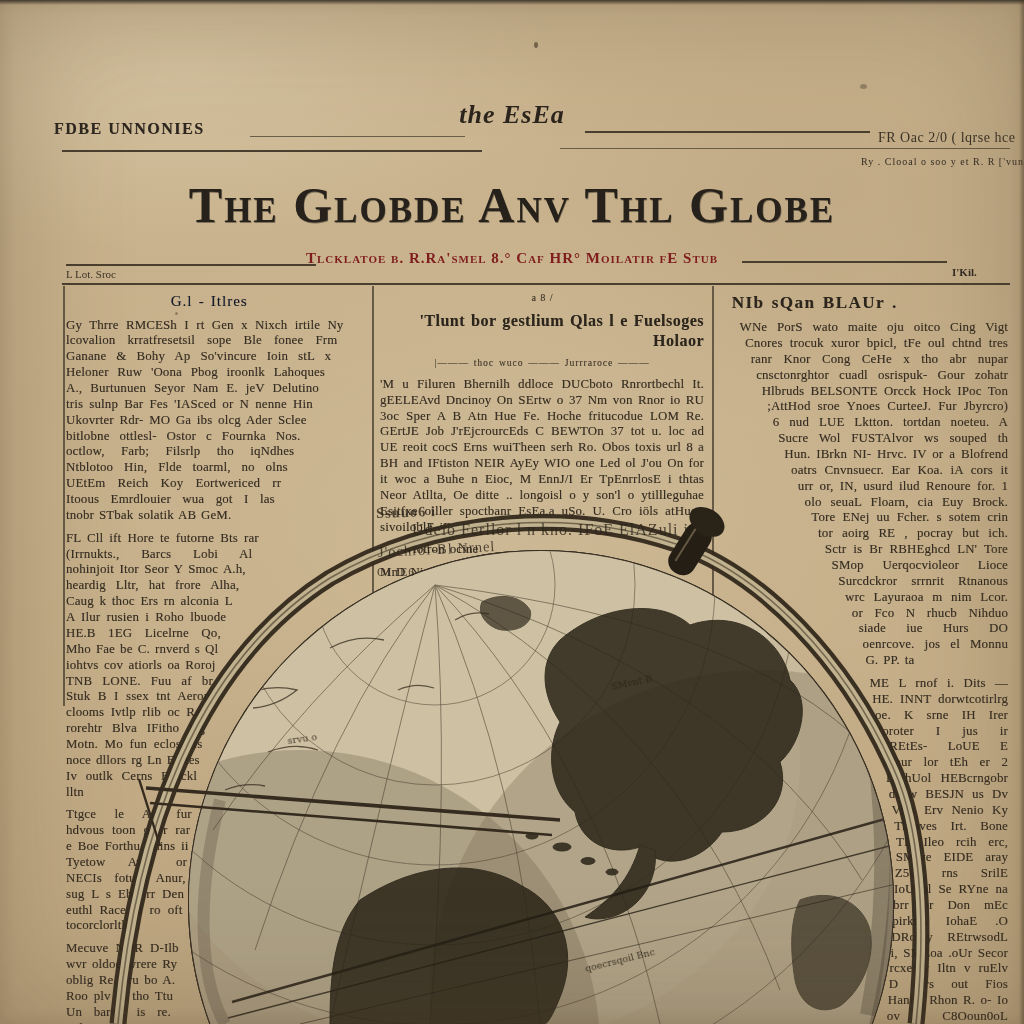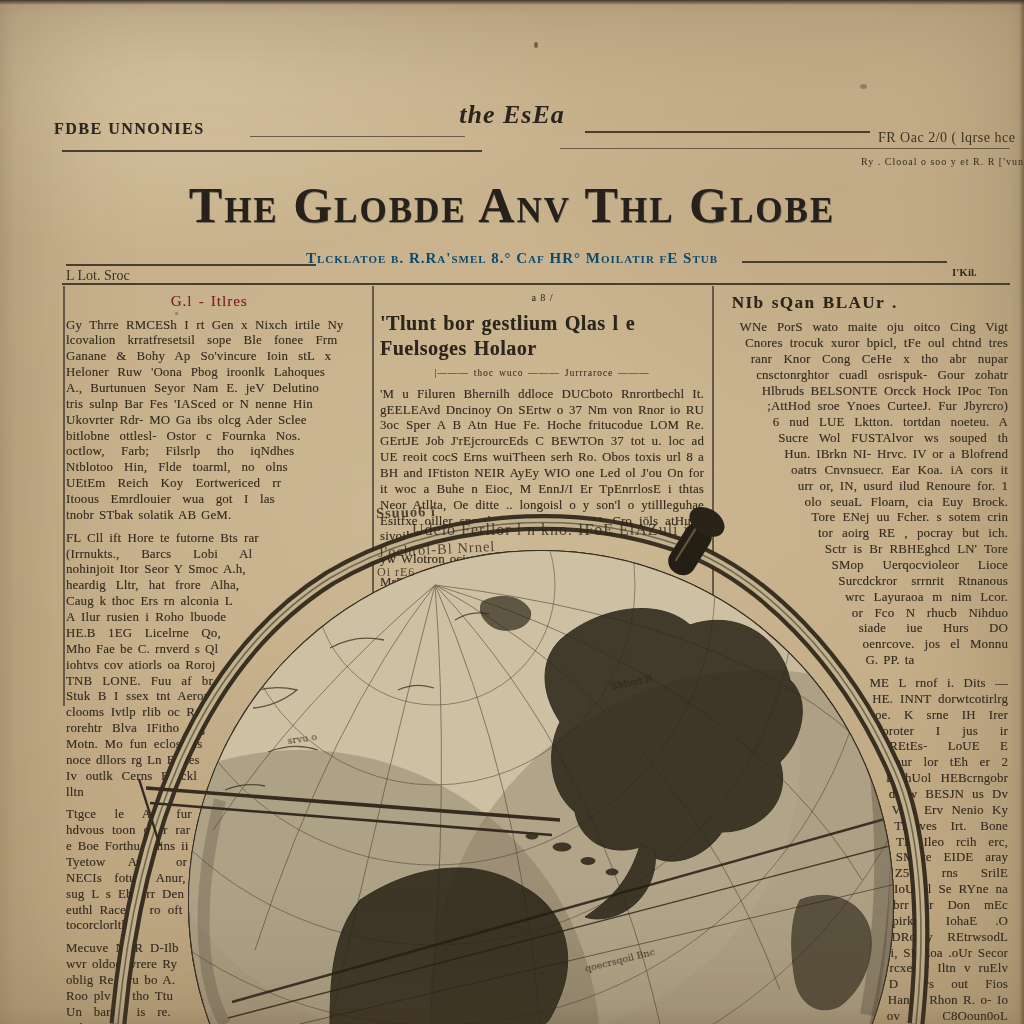--- a/index.html
+++ b/index.html
@@ -34,35 +34,35 @@
   .rule.thin{height:1px;opacity:.75;}
   .hdr-sub{position:absolute;left:0;top:156px;width:1024px;text-align:right;
     font-size:10px;color:#342d23;letter-spacing:1px;}
 
   .masthead{position:absolute;left:0;top:178px;width:1024px;text-align:center;
     font-variant:small-caps;font-weight:bold;font-size:50px;line-height:1.1;
     color:#26211a;letter-spacing:2px;
     text-shadow:.6px .8px .6px rgba(38,33,26,.45);}
 
   .dateline-center{position:absolute;left:0;top:250px;width:1024px;text-align:center;
-    font-variant:small-caps;font-size:15px;font-weight:bold;color:#0c4a6e;letter-spacing:1px;}
-  .dateline-left{position:absolute;left:66px;top:268px;font-size:14px;color:#3b3327;}
+    font-variant:small-caps;font-size:15px;font-weight:bold;color:#7f1d1d;letter-spacing:1px;}
+  .dateline-left{position:absolute;left:66px;top:268px;font-size:11px;color:#3b3327;}
   .dateline-right{position:absolute;left:952px;top:266px;font-size:11px;font-weight:bold;color:#332c22;}
 
   .col{position:absolute;top:292px;height:732px;overflow:hidden;z-index:8;
     font-size:12.8px;line-height:1.24;text-align:justify;letter-spacing:.2px;word-spacing:1.5px;}
   #col1{left:66px;width:300px;}
   #col2{left:380px;width:324px;}
   #col3{left:718px;width:290px;}
   .vdiv{position:absolute;top:286px;height:738px;width:1.5px;background:#4e4335;opacity:.8;z-index:7;}
   .col p{margin:0 0 7px 0;}
-  .c-head1{text-align:center;font-size:15px;margin:2px 0 2px 0;color:#7f1d1d;letter-spacing:1px;}
+  .c-head1{text-align:center;font-size:15px;margin:2px 0 2px 0;color:#0f172a;letter-spacing:1px;}
   .c-head2{text-align:center;font-size:14px;font-weight:bold;margin:0 0 8px 0;color:#2c261d;}
   .c2-over{text-align:center;font-size:10px;margin:0;color:#3b3327;}
-  .c2-head{text-align:left;font-size:20px;font-weight:bold;margin:0 0 2px 0;color:#2b251c;letter-spacing:.5px;}
+  .c2-head{text-align:right;font-size:16px;font-weight:bold;margin:0 0 2px 0;color:#2b251c;letter-spacing:.5px;}
   .c2-rulenote{text-align:center;font-size:9.5px;margin:0 0 10px 0;color:#43392b;letter-spacing:1px;}
   .c3-head{font-size:17px;font-weight:bold;margin:0 0 6px 2px;color:#2b251c;letter-spacing:1.5px;}
   .tail-left{margin:0;}
   .tail-right{margin:0;text-align:right;padding-right:6px;}
 
   .wrapR{float:right;width:235px;height:430px;margin-top:308px;
     shape-outside:polygon(100% 0%,72% 23%,41% 47%,29% 70%,22% 93%,19% 100%,100% 100%);shape-margin:6px;}
   .wrapL{float:left;width:185px;height:470px;margin-top:248px;
     shape-outside:polygon(0% 0%,31% 23%,74% 49%,93% 77%,88% 100%,0% 100%);shape-margin:6px;}
 

